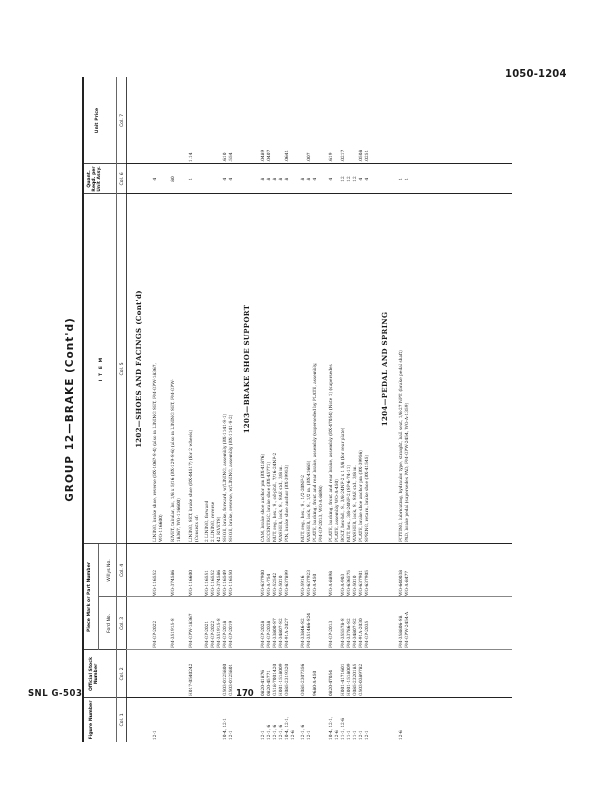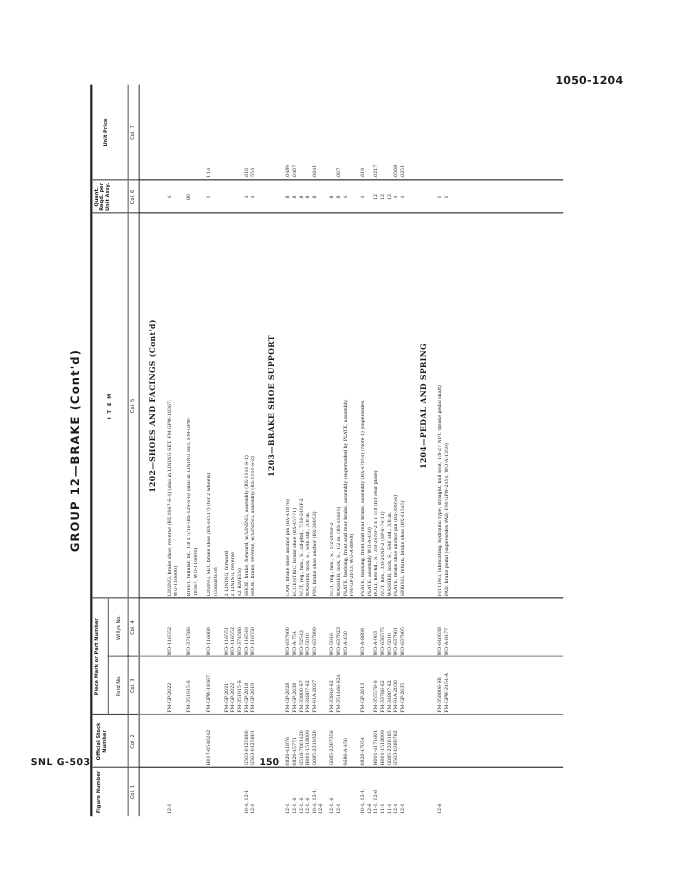--- a/index.html
+++ b/index.html
@@ -39,21 +39,21 @@
   .c5 { left:200px; width:346px; overflow:hidden; }
   .c6 { left:548px; width:30px; text-align:center; }
   .c7 { left:580px; width:85px; }
   .sec { position:absolute; left:198px; width:350px; text-align:center; font-weight:bold; font-size:7px; letter-spacing:0.3px; }
 </style>
 </head>
 <body>
 
 <div class="page-ref">1050-1204</div>
 <div class="snl">SNL  G-503</div>
-<div class="pageno">150</div>
+<div class="pageno">170</div>
 
 <div class="sheet">
   <div class="group-title">GROUP 12—BRAKE (Cont'd)</div>
 
   <div class="tbl">
     <div class="hdr">
       <div class="h col1">
         <div class="t">Figure Number</div>
         <div class="c">Col. 1</div>
       </div>

